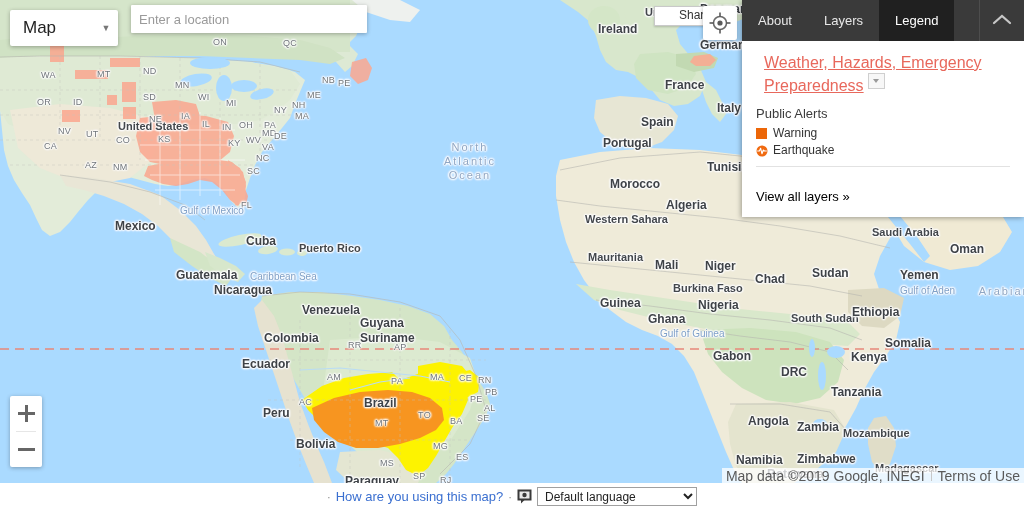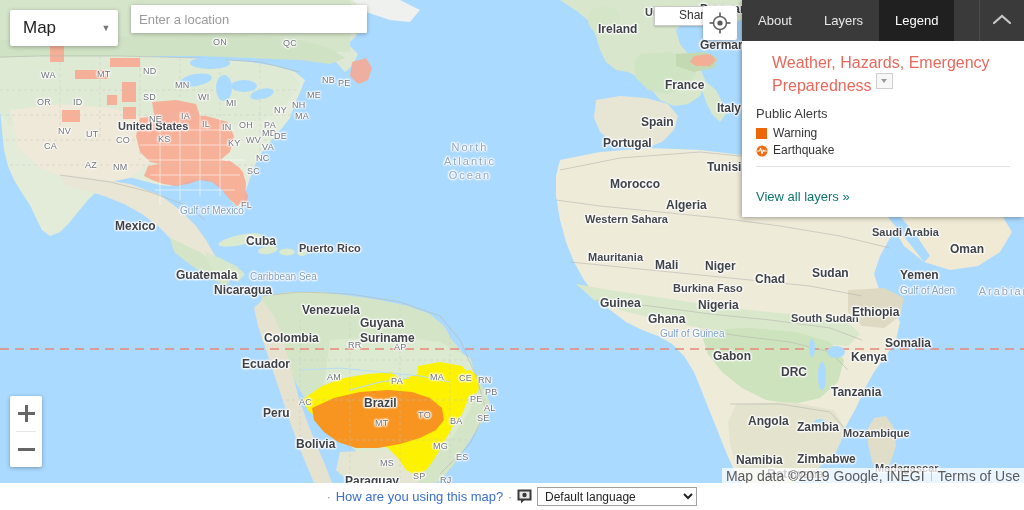--- a/index.html
+++ b/index.html
@@ -129,21 +129,22 @@
     display: flex; align-items: center; justify-content: center;
     cursor: pointer;
   }
   #legend-body {
     background: #fff;
     padding: 12px 14px 10px 14px;
   }
   #legend-title {
     font-size: 16px; color: #e8685c;
     line-height: 20px;
-    margin: 0 0 10px 16px;
+    margin: 0 0 10px 8px;
+    text-decoration: underline;
   }
   .title-caret {
     display: inline-block;
     width: 15px; height: 14px;
     border: 1px solid #cfcfcf;
     background: #f7f7f7;
     vertical-align: 2px;
     margin-left: 4px;
     position: relative;
     cursor: pointer;
@@ -559,21 +560,21 @@
               <circle cx="6" cy="6" r="5.5" fill="#f06a10"></circle>
               <path d="M1.2,6 L3.4,6 L4.6,3.2 L6,8.8 L7.3,5 L8.4,6 L10.8,6" fill="none" stroke="#ffffff" stroke-width="1.1" stroke-linejoin="round"></path>
             </svg>
           </span>
           <span>Earthquake</span>
         </div>
         <div id="legend-divider"></div>
       </div>
 
       <div id="legend-footer">
-        <a id="view-all-layers" style="color: #0f766e;">View all layers »</a>
+        <a id="view-all-layers" style="color: #000000;">View all layers »</a>
       </div>
     </div>
   </div>
 
   <div id="footer-bar">
     <span class="dot">·</span>
     <a id="usage-link">How are you using this map?</a>
     <span class="dot">·</span>
     <span id="feedback-icon">
       <svg width="15" height="15" viewBox="0 0 15 15">

